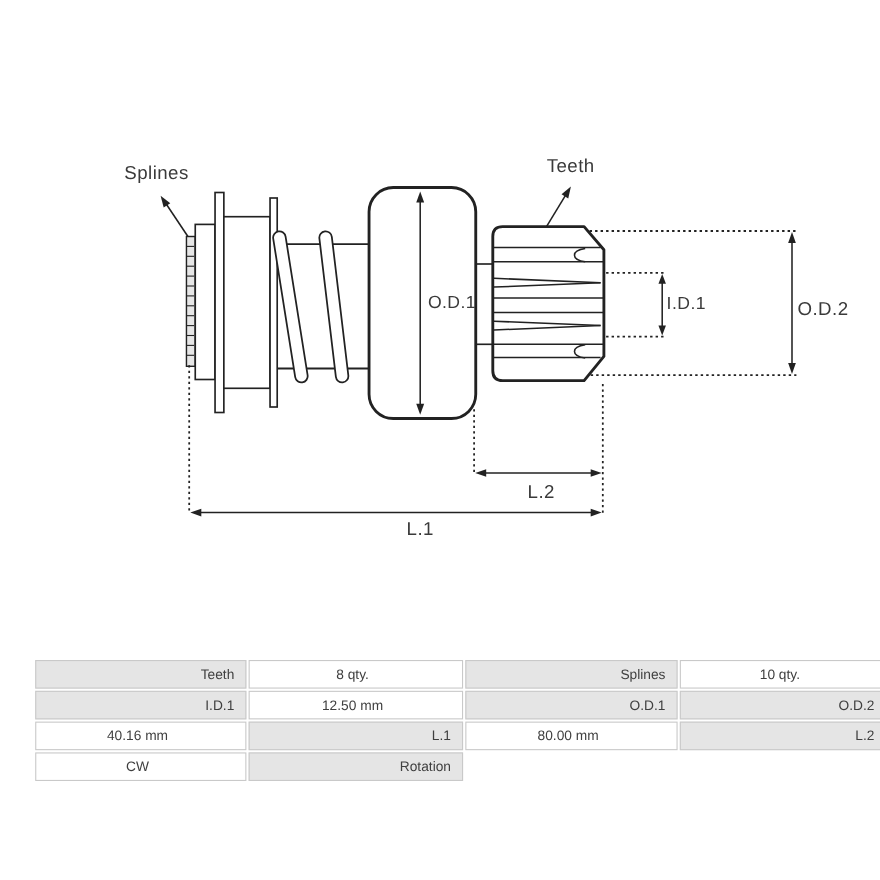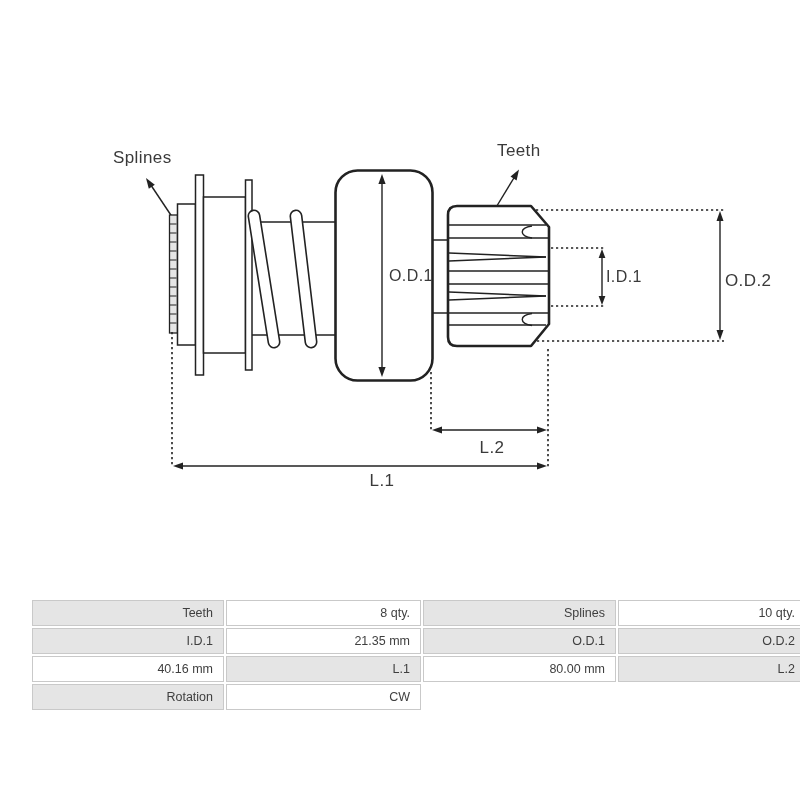--- a/index.html
+++ b/index.html
@@ -19,21 +19,21 @@
     position:absolute;left:12px;top:600px;width:776px;
     display:grid;grid-template-columns:192px 195px 193px 188px;
     grid-auto-rows:26px;gap:2px;
   }
   .cell{
     box-sizing:border-box;border:1px solid #c9c9c9;
     font-size:12.5px;color:#3f3f3f;line-height:24px;
     text-align:right;padding:0 10px 0 4px;overflow:hidden;
   }
   .cell.lab{background:#e5e5e5;}
-  .cell.val{background:#ffffff;}
+  .cell.val{background:#ffffff;text-align:center;}
 </style>
 </head>
 <body>
 
 <div id="stage">
 
   <svg id="drawing-svg" width="800" height="560" viewBox="0 0 800 560" fill="none" stroke="#222" stroke-width="1.4">
 
     <g>
       <line x1="152.5" y1="217.5" x2="130.5" y2="184.5"></line>
@@ -146,26 +146,26 @@
   <span class="dim-label centered" style="left:452px;top:438px;">L.2</span>
   <span class="dim-label centered" style="left:342px;top:471px;">L.1</span>
 
   <div id="spec-table">
     <div class="cell lab">Teeth</div>
     <div class="cell val">8 qty.</div>
     <div class="cell lab">Splines</div>
     <div class="cell val">10 qty.</div>
 
     <div class="cell lab">I.D.1</div>
-    <div class="cell val">21.35 mm</div>
+    <div class="cell val">12.50 mm</div>
     <div class="cell lab">O.D.1</div>
 
     <div class="cell lab">O.D.2</div>
     <div class="cell val">40.16 mm</div>
     <div class="cell lab">L.1</div>
     <div class="cell val">80.00 mm</div>
 
     <div class="cell lab">L.2</div>
+    <div class="cell val">CW</div>
     <div class="cell lab">Rotation</div>
-    <div class="cell val">CW</div>
   </div>
 
 </div>
 
 </body></html>

